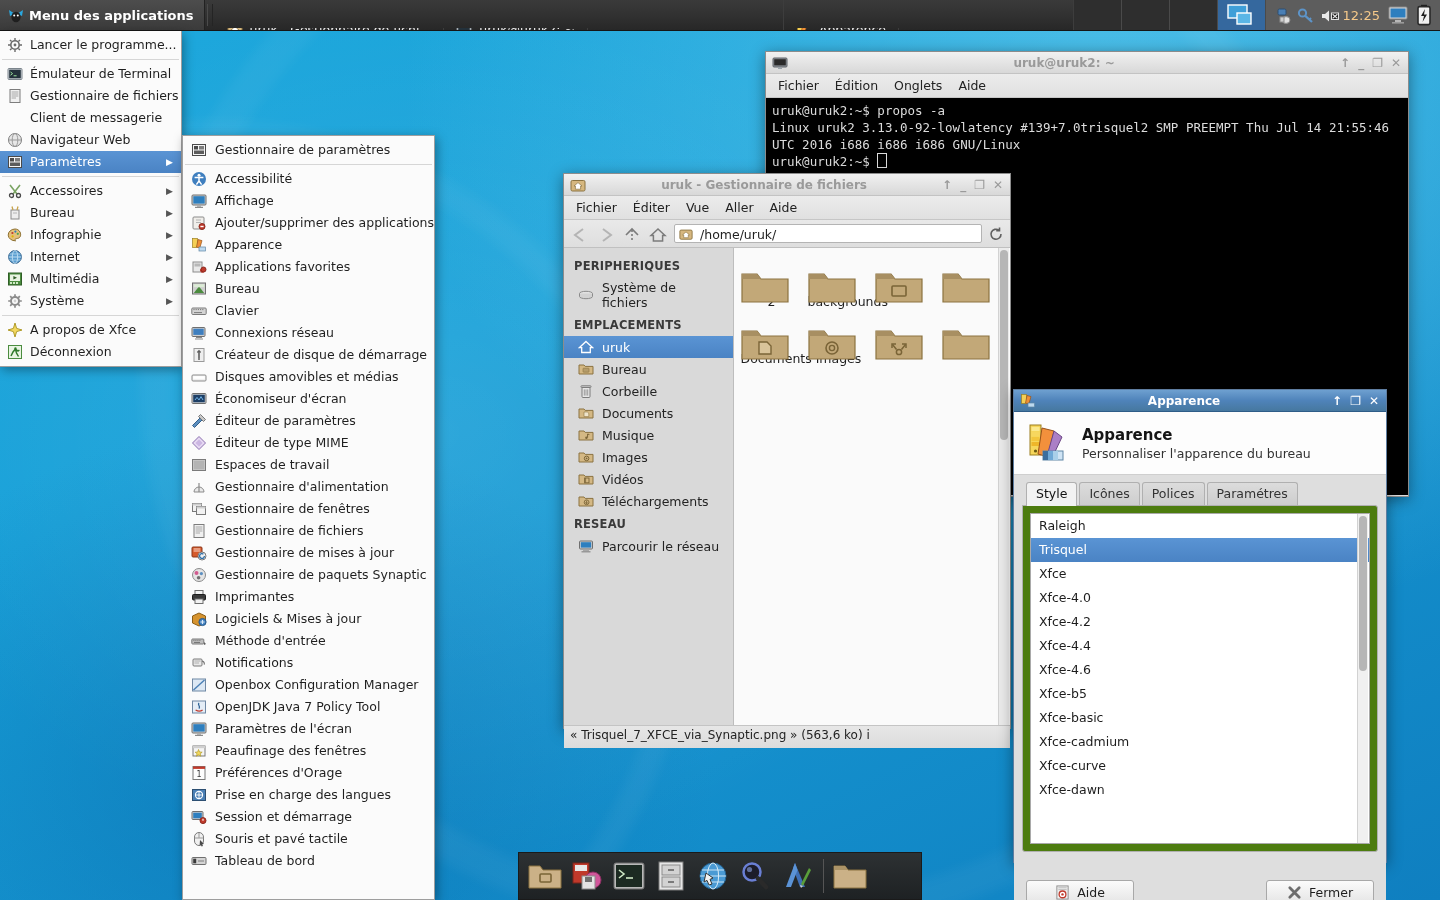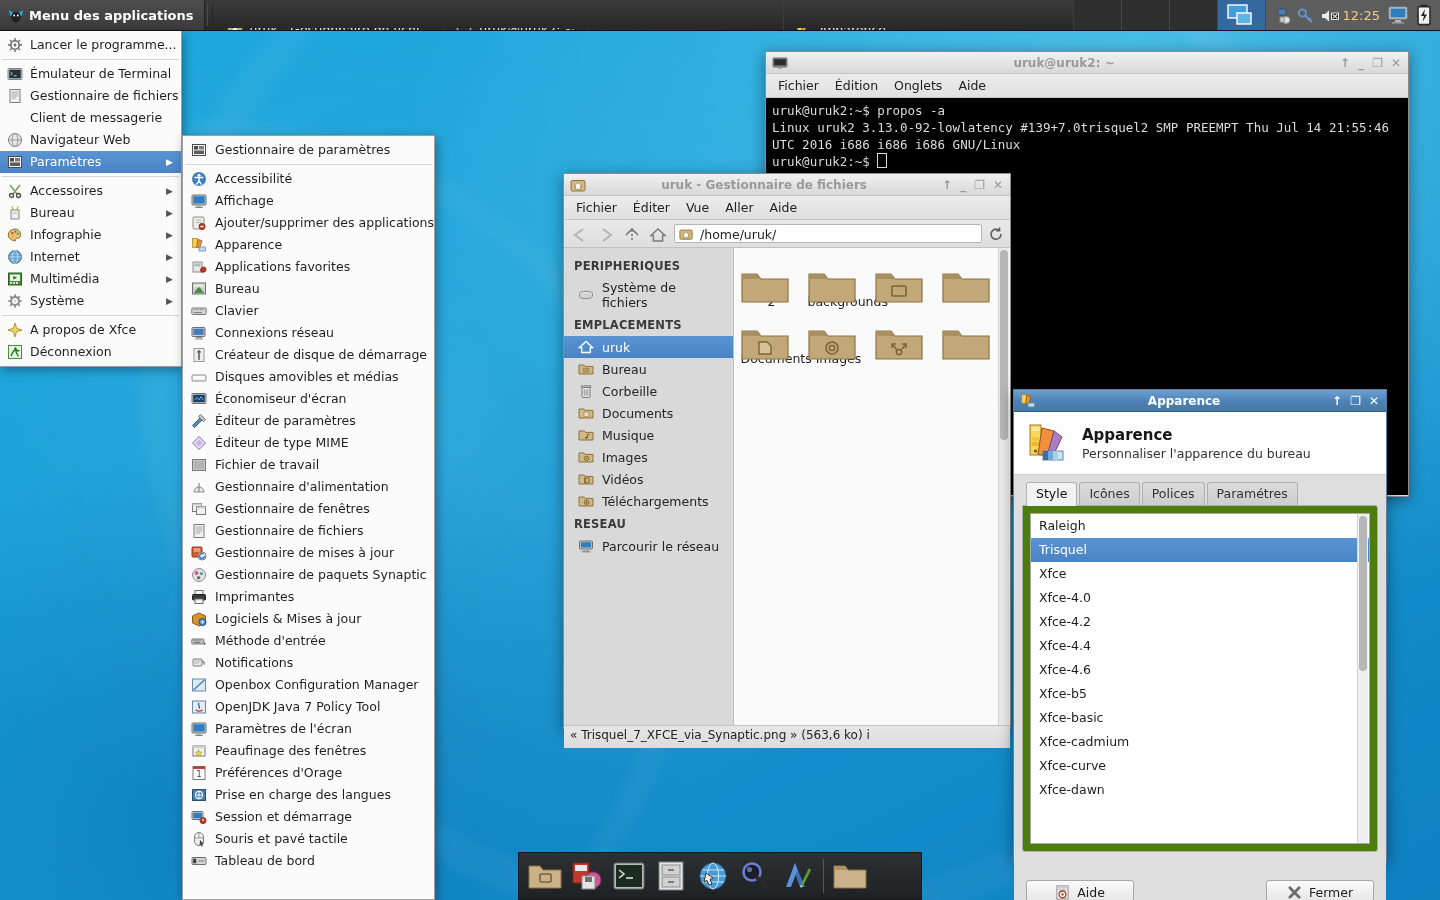--- a/index.html
+++ b/index.html
@@ -1044,21 +1044,21 @@
       </span>
       <span>Éditeur de type MIME</span>
     </div>
     <div class="sm-item">
       <span class="ico">
         <svg width="16" height="16" viewBox="0 0 16 16">
             <rect x="1.5" y="2.5" width="13" height="11" fill="#c9c9c9" stroke="#7a7a7a"></rect>
             <rect x="2.8" y="3.8" width="10.4" height="8.4" fill="#b4b4b4"></rect>
           </svg>
       </span>
-      <span>Fichier de travail</span>
+      <span>Espaces de travail</span>
     </div>
     <div class="sm-item">
       <span class="ico">
         <svg width="16" height="16" viewBox="0 0 16 16">
             <path d="M3 13 A5 5 0 0 1 13 13 Z" fill="#e9e9e9" stroke="#8b8b8b"></path>
             <path d="M8 13 V4" stroke="#8b8b8b" stroke-width="1.2"></path>
           </svg>
       </span>
       <span>Gestionnaire d'alimentation</span>
     </div>

